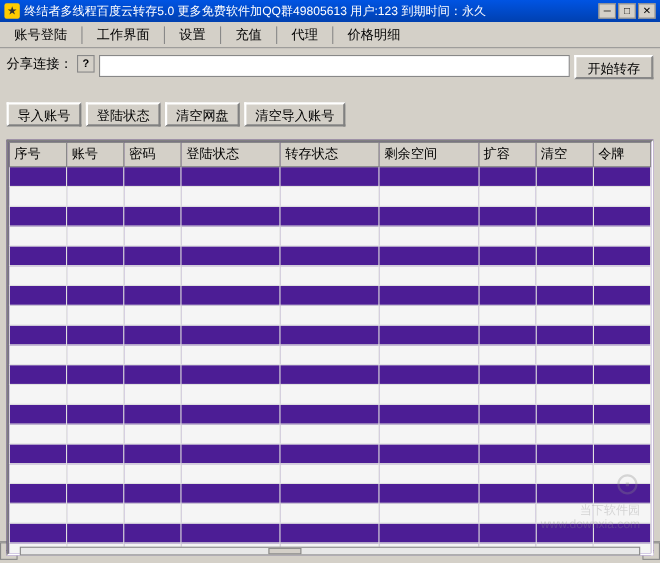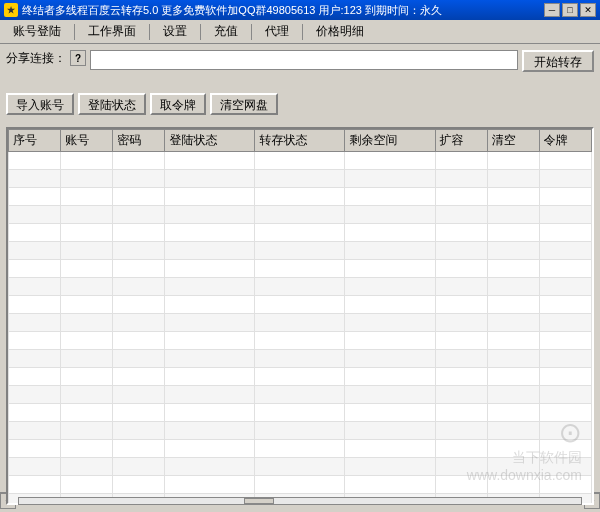--- a/index.html
+++ b/index.html
@@ -153,21 +153,21 @@
       white-space: nowrap;
     }
 
     
     .table-wrapper {
       border: 2px solid;
       border-top-color: #808080;
       border-left-color: #808080;
       border-bottom-color: #ffffff;
       border-right-color: #ffffff;
-      background: #ffffff;
+      background: #4c1d95;
       height: calc(100% - 58px);
       overflow: hidden;
       position: relative;
     }
     .data-table {
       width: 100%;
       border-collapse: collapse;
       font-size: 12px;
     }
     .data-table th {
@@ -193,21 +193,21 @@
       right: 10px;
       opacity: 0.3;
       text-align: right;
       pointer-events: none;
     }
     .watermark-logo {
       font-size: 28px;
       color: #888;
     }
     .watermark-text {
-      font-size: 14px;
+      font-size: 11px;
       color: #888;
     }
 
     
     .scrollbar-area {
       height: 16px;
       background: #d4d0c8;
       border-top: 1px solid #888;
       display: flex;
       align-items: center;
@@ -276,22 +276,22 @@
   <div class="share-row">
     <span class="share-label">分享连接：</span>
     <div class="help-btn">?</div>
     <input class="share-input" type="text" style="">
     <button class="start-btn">开始转存</button>
   </div>
 
   <div class="toolbar-row">
     <button class="tool-btn">导入账号</button>
     <button class="tool-btn">登陆状态</button>
-    <button class="tool-btn">取令牌</button>
     <button class="tool-btn">清空网盘</button>
+    <button class="tool-btn">清空导入账号</button>
   </div>
 
   <div class="table-wrapper">
     <table class="data-table">
       <thead>
         <tr>
           <th>序号</th>
           <th>账号</th>
           <th>密码</th>
           <th>登陆状态</th>

